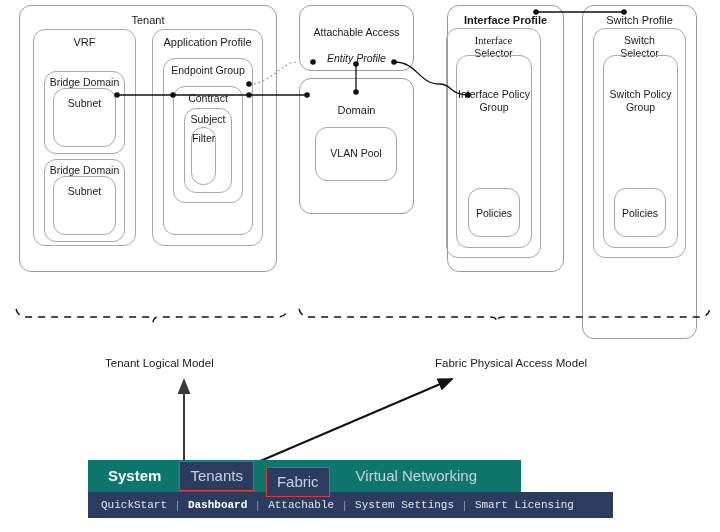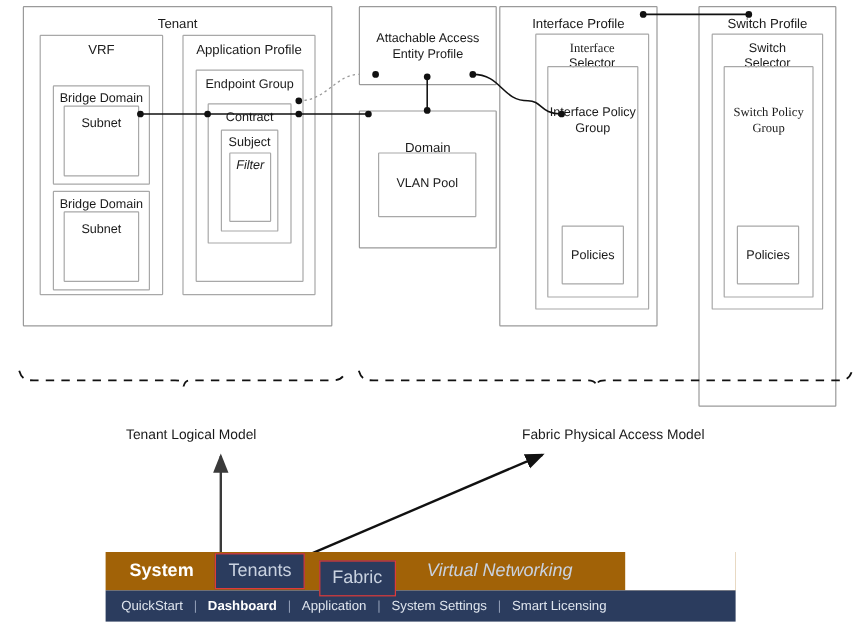--- a/index.html
+++ b/index.html
@@ -2,49 +2,49 @@
 <html><head>
 <meta charset="utf-8">
 <style>
   html,body{margin:0;padding:0;background:#ffffff;}
   body{width:720px;height:532px;position:relative;overflow:hidden;
        font-family:"Liberation Sans",sans-serif;color:#1a1a1a;}
 
   #stage{position:absolute;inset:0;width:720px;height:532px;}
 
   
-  .box{position:absolute;border:1.2px solid #9a9a9a;border-radius:1px;
+  .box{position:absolute;border:1.2px solid #9a9a9a;border-radius:12px;
        background:transparent;box-sizing:border-box;}
   .box.thin{border-width:1px;border-color:#a8a8a8;}
   .box-label{position:absolute;left:0;right:0;text-align:center;
        font-size:11px;line-height:13px;color:#1a1a1a;pointer-events:none;}
   .box-label.small{font-size:10.5px;}
 
   
   svg.overlay{position:absolute;left:0;top:0;width:720px;height:532px;
               overflow:visible;pointer-events:none;}
 
   
   .anno{position:absolute;font-size:11.5px;color:#1a1a1a;white-space:nowrap;}
 
   
   #navbar{position:absolute;left:88px;top:460px;width:525px;height:58px;}
   #navrow1{position:absolute;left:0;top:0;width:525px;height:32px;
-           background:#a16207;display:flex;align-items:center;}
+           background:#0f766e;display:flex;align-items:center;}
   #navrow1 .spacer-white{position:absolute;right:0;top:0;width:92px;height:32px;
            background:#ffffff;}
   .tab{position:relative;font-size:15px;color:#c9d2e0;line-height:32px;
        padding:0 10px;white-space:nowrap;z-index:2;}
   .tab.active{color:#ffffff;font-weight:bold;}
   .tab.boxed{border:1.6px solid #e03a3a;box-sizing:border-box;height:30px;
        line-height:27px;background:#2b3c5e;}
 
   #navrow2{position:absolute;left:0;top:32px;width:525px;height:26px;
            background:#2b3c5e;display:flex;align-items:center;}
-  .subtab{font-size:11px;color:#dfe5ee;padding:0 9px;white-space:nowrap;line-height:26px;}
+  .subtab{font-size:11px;color:#dfe5ee;padding:0 9px;white-space:nowrap;line-height:26px;font-family:Liberation Mono, monospace;}
   .subtab.active{color:#ffffff;font-weight:bold;}
   .subsep{color:#8d9ab3;font-size:11px;line-height:26px;}
 </style>
 </head>
 <body>
 
 <div id="stage">
 
   <div class="box" style="left:19px;top:5px;width:258px;height:267px;">
     <div class="box-label" style="top:8px;">Tenant</div>
@@ -77,37 +77,37 @@
   </div>
 
   <div class="box thin" style="left:173px;top:86px;width:70px;height:117px;">
     <div class="box-label small" style="top:5px;">Contract</div>
   </div>
 
   <div class="box thin" style="left:184px;top:108px;width:48px;height:85px;">
     <div class="box-label small" style="top:4px;">Subject</div>
   </div>
 
-  <div class="box thin" style="left:191px;top:127px;width:35px;height:58px;font-style:italic;">
+  <div class="box thin" style="left:191px;top:127px;width:25px;height:58px;">
     <div class="box-label small" style="top:4px;">Filter</div>
   </div>
 
   <div class="box" style="left:299px;top:5px;width:115px;height:66px;">
     <div class="box-label small" style="top:20px;">Attachable Access</div>
-    <div class="box-label small" style="top:33px;">Entity Profile</div>
-  </div>
-
-  <div class="box" style="left:299px;top:92px;width:115px;height:115px;">
+    <div class="box-label small" style="top:46px;font-style:italic;">Entity Profile</div>
+  </div>
+
+  <div class="box" style="left:299px;top:78px;width:115px;height:136px;">
     <div class="box-label" style="top:25px;">Domain</div>
   </div>
   <div class="box thin" style="left:315px;top:127px;width:82px;height:54px;">
     <div class="box-label small" style="top:19px;">VLAN Pool</div>
   </div>
 
-  <div class="box" style="left:416px;top:5px;width:132px;height:267px;">
+  <div class="box" style="left:447px;top:5px;width:117px;height:267px;font-weight:bold;">
     <div class="box-label" style="top:8px;">Interface Profile</div>
   </div>
   <div class="box thin" style="left:446px;top:28px;width:95px;height:230px;">
     <div class="box-label small" style="top:5px;font-family:Liberation Serif, serif;">Interface</div>
     <div class="box-label small" style="top:18px;">Selector</div>
   </div>
   <div class="box thin" style="left:456px;top:55px;width:76px;height:193px;">
     <div class="box-label small" style="top:32px;">Interface Policy</div>
     <div class="box-label small" style="top:45px;">Group</div>
   </div>
@@ -115,21 +115,21 @@
     <div class="box-label small" style="top:18px;">Policies</div>
   </div>
 
   <div class="box" style="left:582px;top:5px;width:115px;height:334px;">
     <div class="box-label" style="top:8px;">Switch Profile</div>
   </div>
   <div class="box thin" style="left:593px;top:28px;width:93px;height:230px;">
     <div class="box-label small" style="top:5px;">Switch</div>
     <div class="box-label small" style="top:18px;">Selector</div>
   </div>
-  <div class="box thin" style="left:603px;top:55px;width:75px;height:193px;font-family:Liberation Serif, serif;">
+  <div class="box thin" style="left:603px;top:55px;width:75px;height:193px;">
     <div class="box-label small" style="top:32px;">Switch Policy</div>
     <div class="box-label small" style="top:45px;">Group</div>
   </div>
   <div class="box thin" style="left:614px;top:188px;width:52px;height:49px;">
     <div class="box-label small" style="top:18px;">Policies</div>
   </div>
 
   <svg class="overlay">
     <defs>
       <marker id="arrowhead" markerWidth="9" markerHeight="9" refX="7" refY="3.2" orient="auto" markerUnits="strokeWidth">
@@ -182,30 +182,30 @@
 
     <div id="navrow1">
       <div class="spacer-white"></div>
 
       <div class="tab active" style="margin-left:10px;">System</div>
 
       <div class="tab boxed" style="margin-left:8px;">Tenants</div>
 
       <div class="tab boxed" style="margin-left:12px;margin-top:12px;">Fabric</div>
 
-      <div class="tab" style="margin-left:16px;font-style:italic;">Virtual Networking</div>
+      <div class="tab" style="margin-left:16px;">Virtual Networking</div>
 
     </div>
 
     <div id="navrow2">
       <div class="subtab" style="margin-left:4px;">QuickStart</div>
       <div class="subsep">|</div>
       <div class="subtab active">Dashboard</div>
       <div class="subsep">|</div>
-      <div class="subtab">Application</div>
+      <div class="subtab">Attachable</div>
       <div class="subsep">|</div>
       <div class="subtab">System Settings</div>
       <div class="subsep">|</div>
       <div class="subtab">Smart Licensing</div>
     </div>
   </div>
 
 </div>
 
 </body></html>

